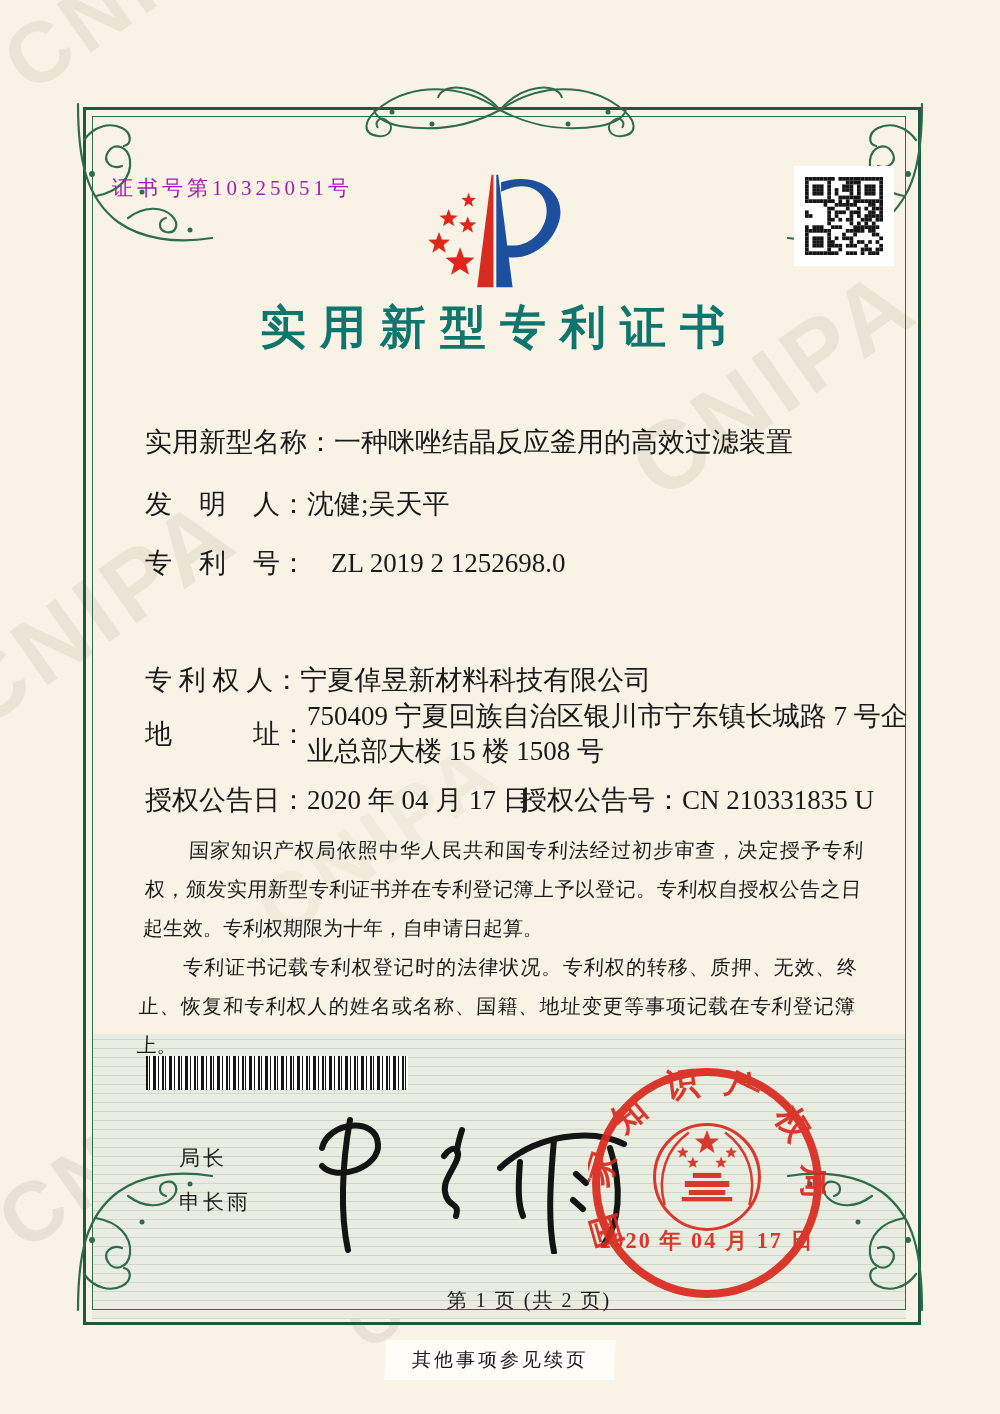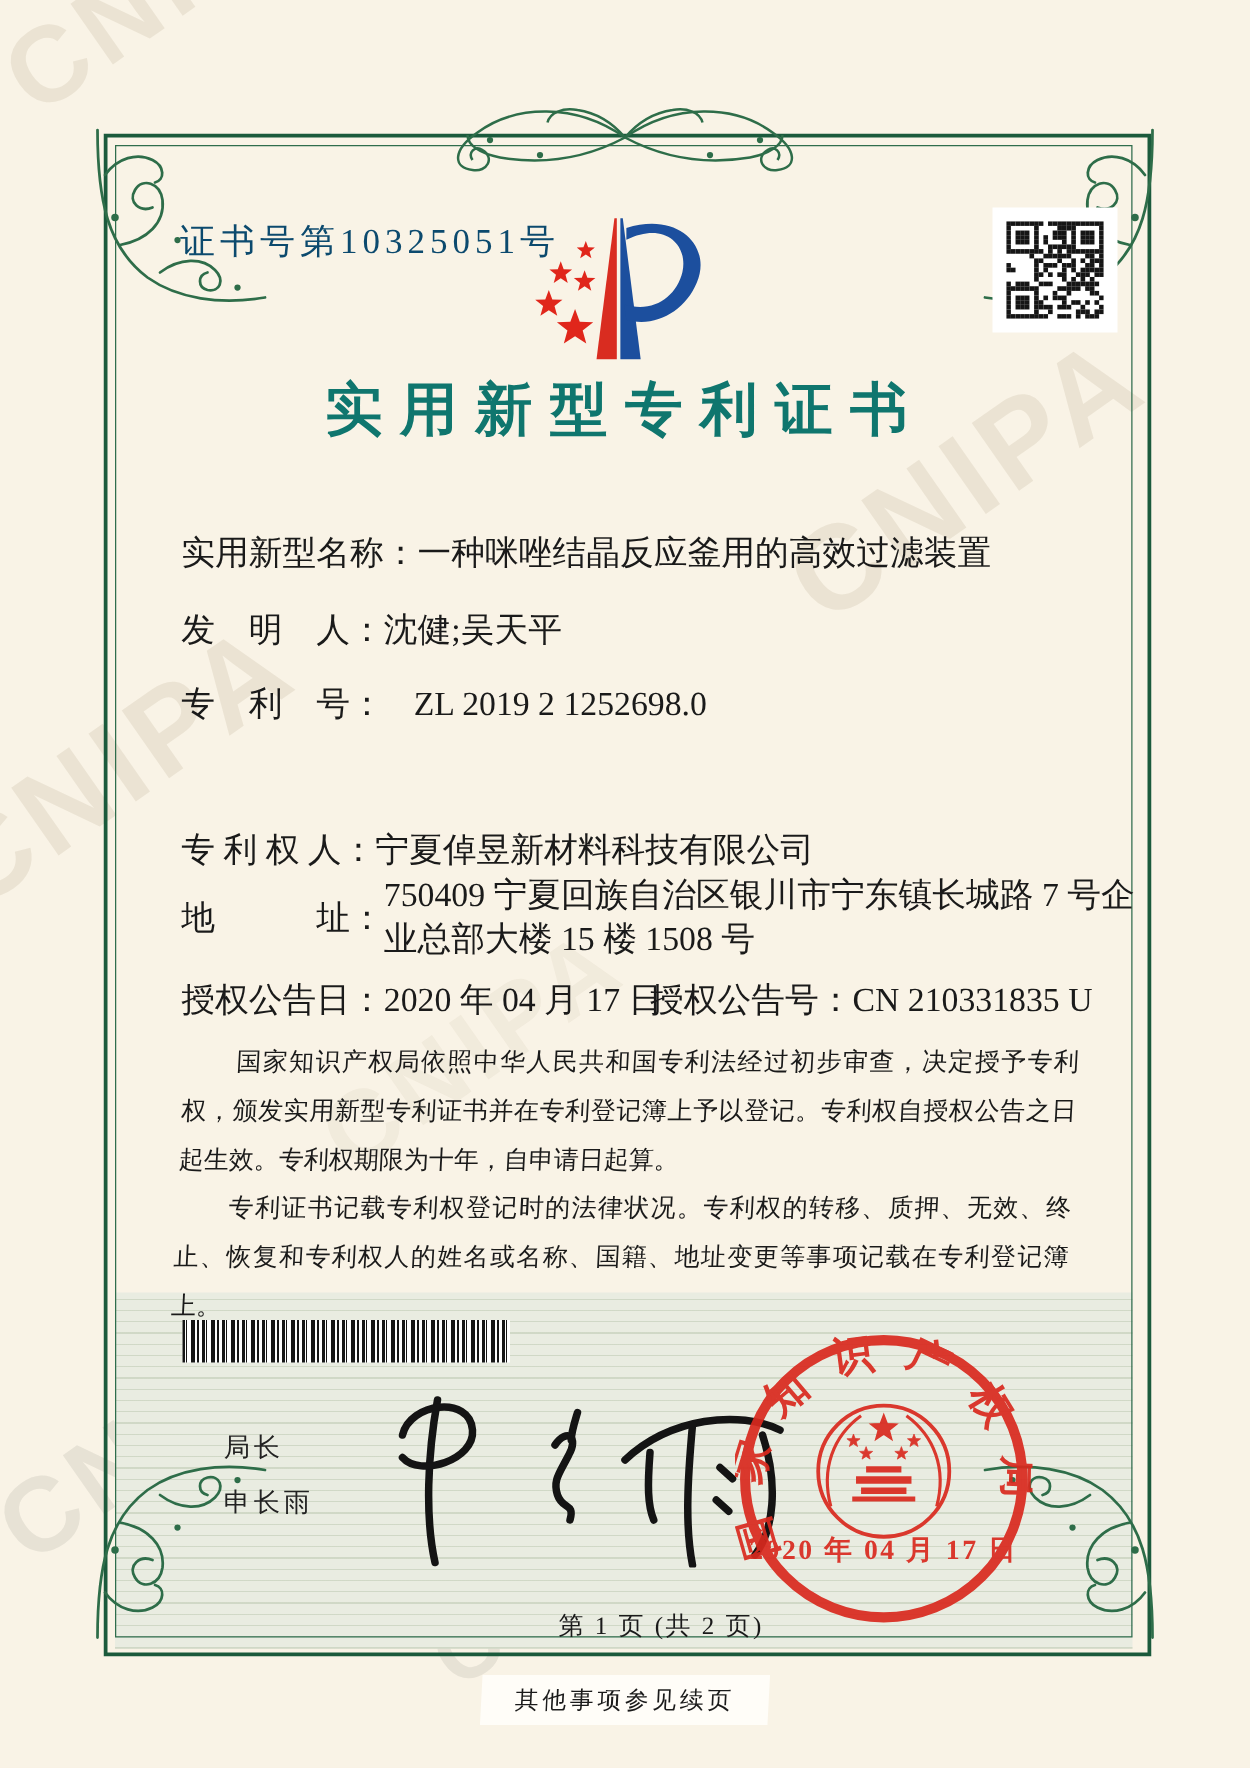--- a/index.html
+++ b/index.html
@@ -7,21 +7,21 @@
         font-family:"Liberation Serif","DejaVu Serif",serif;color:#1a1a1a;}
   .abs{position:absolute;}
   
   .border-outer{left:83px;top:107px;width:832px;height:1212px;border:3px solid #1b5a3c;}
   .border-inner{left:92px;top:116px;width:812px;height:1192px;border:1.5px solid #2f6d4c;}
   
   .wm{font-family:"Liberation Sans",sans-serif;font-weight:bold;letter-spacing:6px;
       color:rgba(158,136,96,.14);transform:rotate(-35deg);transform-origin:left top;pointer-events:none;}
   .wm.gray{color:rgba(150,150,140,.18);}
   
-  .cert-no{left:144px;top:174px;font-size:28px;letter-spacing:4px;color:#0c4a6e;}
+  .cert-no{left:112px;top:174px;font-size:21px;letter-spacing:4px;color:#a21caf;}
   .qr-box{left:794px;top:166px;width:100px;height:100px;background:#fff;}
   .title{left:0;top:297px;width:100%;text-align:center;font-size:46px;font-weight:bold;
          letter-spacing:14px;color:#0f766e;}
   
   .field{font-size:27px;display:flex;align-items:center;}
   .flabel{white-space:pre;flex:none;}
   .fval{white-space:pre-wrap;}
   .addr-val{width:608px;line-height:35px;}
   
   .body-block{left:142px;top:831px;width:716px;font-size:20px;line-height:39px;

